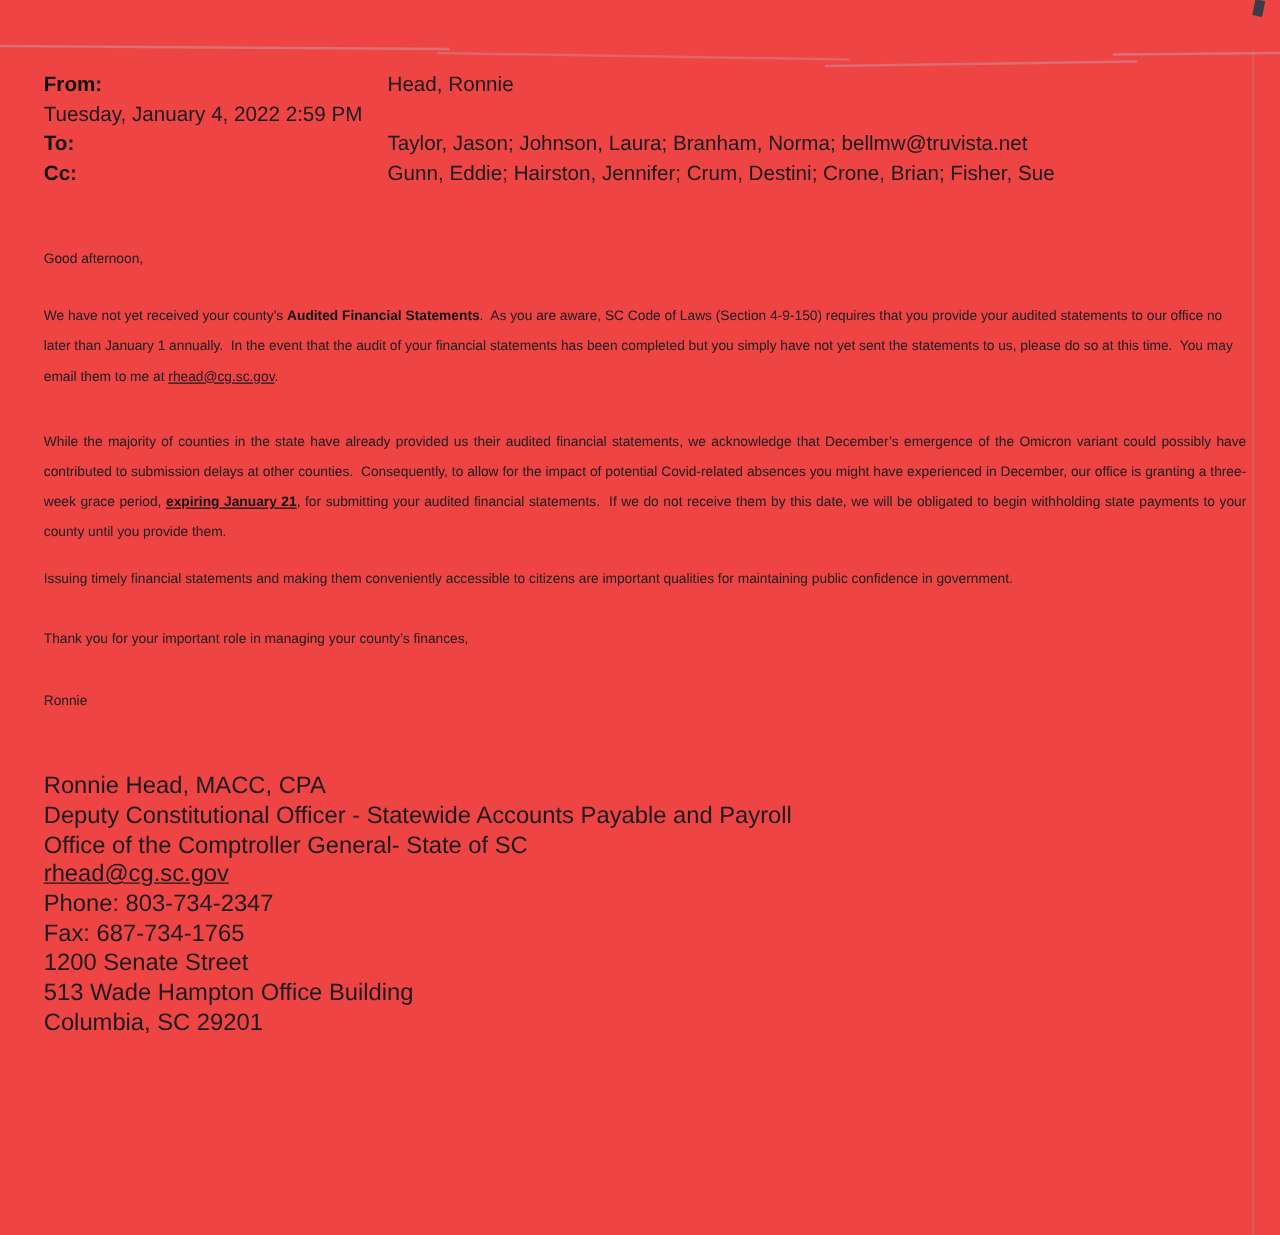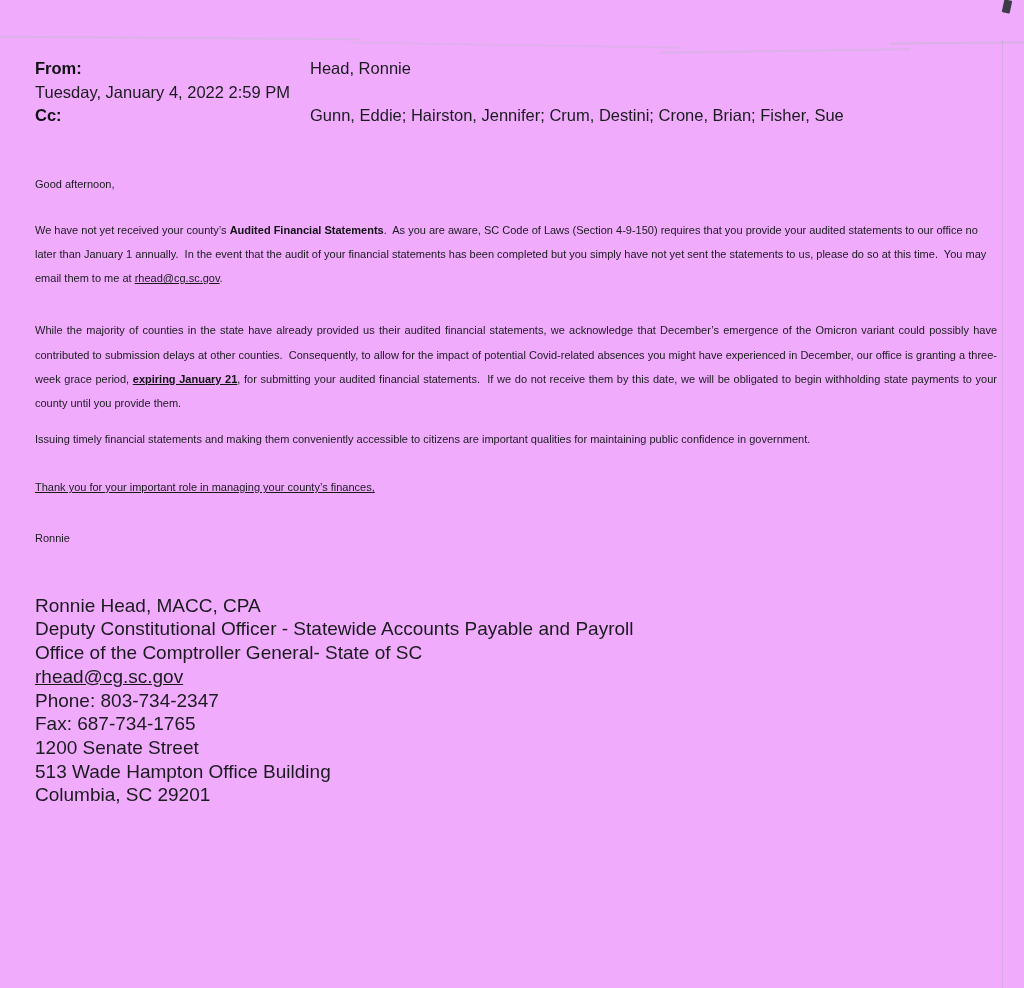--- a/index.html
+++ b/index.html
@@ -1,21 +1,21 @@
 <!DOCTYPE html>
 <html><head>
 <meta charset="utf-8">
 <style>
   * { margin: 0; padding: 0; box-sizing: border-box; }
   html, body { background: #ffffff; }
   .page {
     position: relative;
     width: 1024px;
     height: 988px;
-    background: #f0abfc;
+    background: #ef4444;
     overflow: hidden;
     font-family: "Liberation Sans", sans-serif;
     color: #1b1b1f;
   }
   
   .scan-smudge { position: absolute; background: #b9bac8; opacity: 0.38; height: 2px; border-radius: 2px; }
   .smudge-1 { left: 0;   top: 37px; width: 360px; transform: rotate(0.4deg); }
   .smudge-2 { left: 350px; top: 44px; width: 330px; transform: rotate(0.9deg); opacity: 0.28; }
   .smudge-3 { left: 660px; top: 50px; width: 250px; transform: rotate(-0.8deg); opacity: 0.35; }
   .smudge-4 { left: 890px; top: 42px; width: 134px; transform: rotate(-0.5deg); opacity: 0.4; }
@@ -31,21 +31,21 @@
   .content { position: absolute; left: 35px; top: 57px; width: 962px; }
   .email-header { font-size: 16.5px; line-height: 23.5px; margin-bottom: 44px; }
   .hdr-row { display: flex; }
   .hdr-label { width: 275px; font-weight: bold; color: #111114; }
   .hdr-value { flex: 1; white-space: pre-wrap; }
   .para, .line { font-size: 11px; line-height: 24.2px; white-space: pre-wrap; }
   .greeting { margin-bottom: 22px; }
   .p1 { margin-bottom: 28px; }
   .p2 { margin-bottom: 12px; text-align: justify; }
   .p3 { margin-bottom: 24px; text-align: justify; }
-  .closing { margin-bottom: 26px; text-decoration: underline; }
+  .closing { margin-bottom: 26px; }
   .signoff { margin-bottom: 44px; }
   .signature div, .signature a { display: block; font-size: 19px; line-height: 23.7px; }
   .email-link { color: #1b1b1f; text-decoration: underline; cursor: pointer; }
   strong { color: #111114; }
   .bold-underline { text-decoration: underline; }
 </style>
 </head>
 <body>
 
 <div class="page">
@@ -59,20 +59,24 @@
 
   <div class="content">
 
     <div class="email-header">
       <div class="hdr-row">
         <span class="hdr-label">From:</span>
         <span class="hdr-value">Head, Ronnie</span>
       </div>
       <div class="hdr-row">
         <span class="hdr-value">Tuesday, January 4, 2022 2:59 PM</span>
+      </div>
+      <div class="hdr-row">
+        <span class="hdr-label">To:</span>
+        <span class="hdr-value">Taylor, Jason; Johnson, Laura; Branham, Norma; bellmw@truvista.net</span>
       </div>
       <div class="hdr-row">
         <span class="hdr-label">Cc:</span>
         <span class="hdr-value">Gunn, Eddie; Hairston, Jennifer; Crum, Destini; Crone, Brian; Fisher, Sue</span>
       </div>
     </div>
 
     <p class="para greeting">Good afternoon,</p>
 
     <p class="para p1"><span>We have not yet received your county’s </span><strong>Audited Financial Statements</strong><span>.  As you are aware, SC Code of Laws (Section 4-9-150) requires that you provide your audited statements to our office no later than January 1 annually.  In the event that the audit of your financial statements has been completed but you simply have not yet sent the statements to us, please do so at this time.  You may email them to me at </span><a href="#" class="email-link">rhead@cg.sc.gov</a><span>.</span></p>

